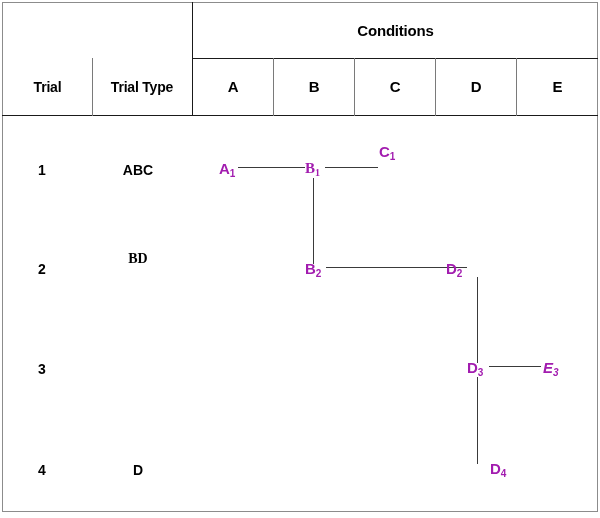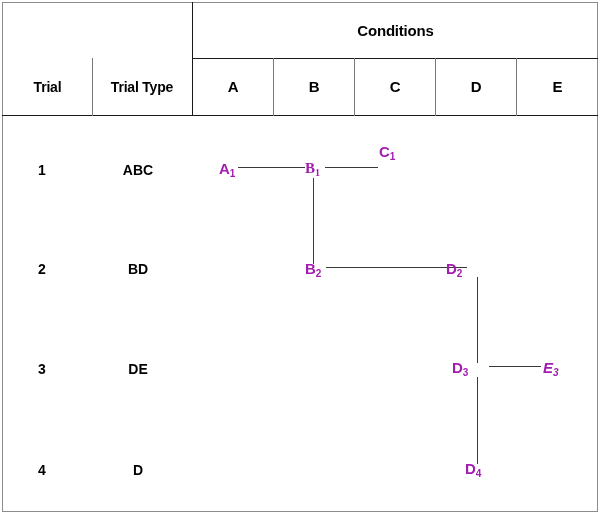--- a/index.html
+++ b/index.html
@@ -168,24 +168,23 @@
   <div class="hdr hdr-cond" style="left:193px; width:80px;">A</div>
   <div class="hdr hdr-cond" style="left:274px; width:80px;">B</div>
   <div class="hdr hdr-cond" style="left:355px; width:80px;">C</div>
   <div class="hdr hdr-cond" style="left:436px; width:80px;">D</div>
   <div class="hdr hdr-cond" style="left:517px; width:81px;">E</div>
 
   <div class="cell-trial" style="top:159px;">1</div>
   <div class="cell-type" style="top:159px;">ABC</div>
 
   <div class="cell-trial" style="top:258px;">2</div>
-  <div class="cell-type" style="top:258px;">BD</div>
+  <div class="cell-type" style="top:248px;font-family:Liberation Serif, serif;">BD</div>
 
   <div class="cell-trial" style="top:358px;">3</div>
-  <div class="cell-type" style="top:358px;">DE</div>
 
   <div class="cell-trial" style="top:459px;">4</div>
   <div class="cell-type" style="top:459px;">D</div>
 
   <div class="conn-h" style="left:238px; top:167px; width:67px;"></div>
 
   <div class="conn-h" style="left:325px; top:167px; width:53px;"></div>
 
   <div class="conn-v" style="left:313px; top:178px; height:86px;"></div>
 
@@ -210,25 +209,25 @@
   </div>
 
   <div class="node" style="left:305px; top:261px;">
     <span>B</span><sub>2</sub>
   </div>
 
   <div class="node" style="left:446px; top:261px;">
     <span>D</span><sub>2</sub>
   </div>
 
-  <div class="node" style="left:452px; top:360px;">
+  <div class="node" style="left:467px; top:360px;">
     <span>D</span><sub>3</sub>
   </div>
 
   <div class="node" style="left:543px; top:360px;font-style:italic;">
     <span>E</span><sub>3</sub>
   </div>
 
-  <div class="node" style="left:465px; top:461px;">
+  <div class="node" style="left:490px; top:461px;">
     <span>D</span><sub>4</sub>
   </div>
 
 </div>
 
 </body></html>

